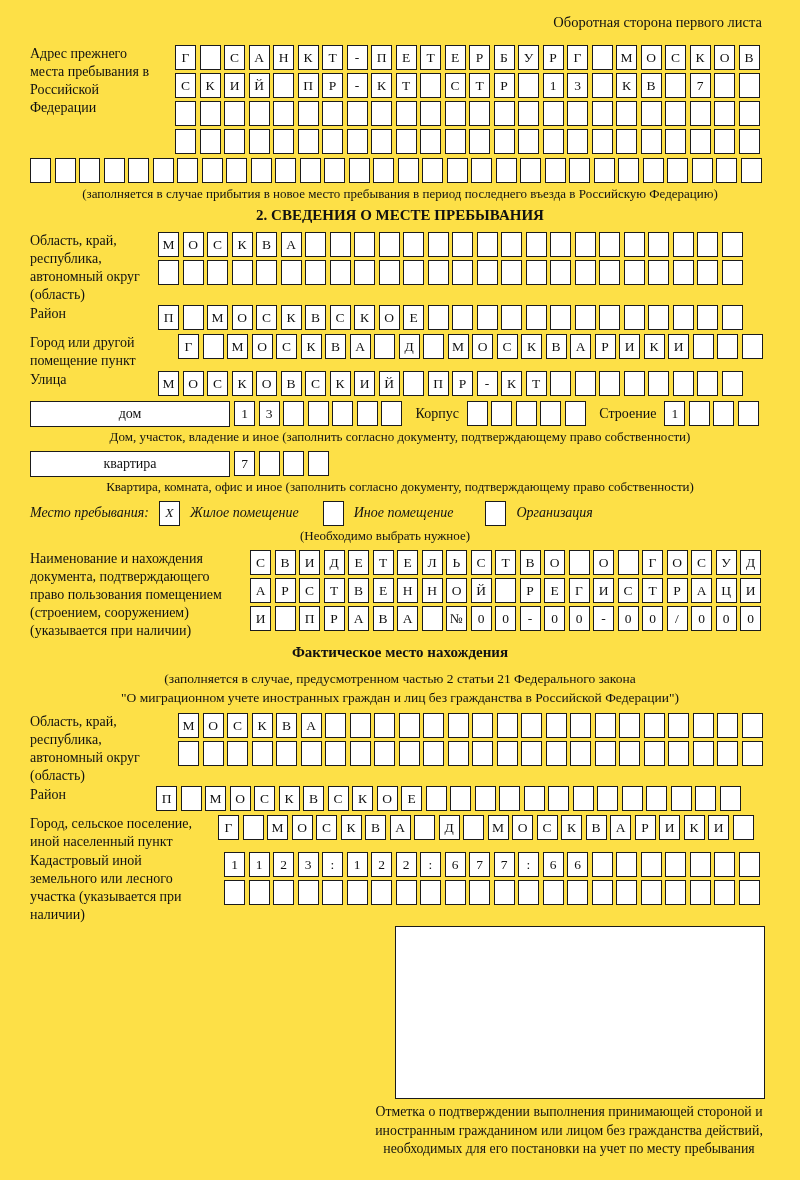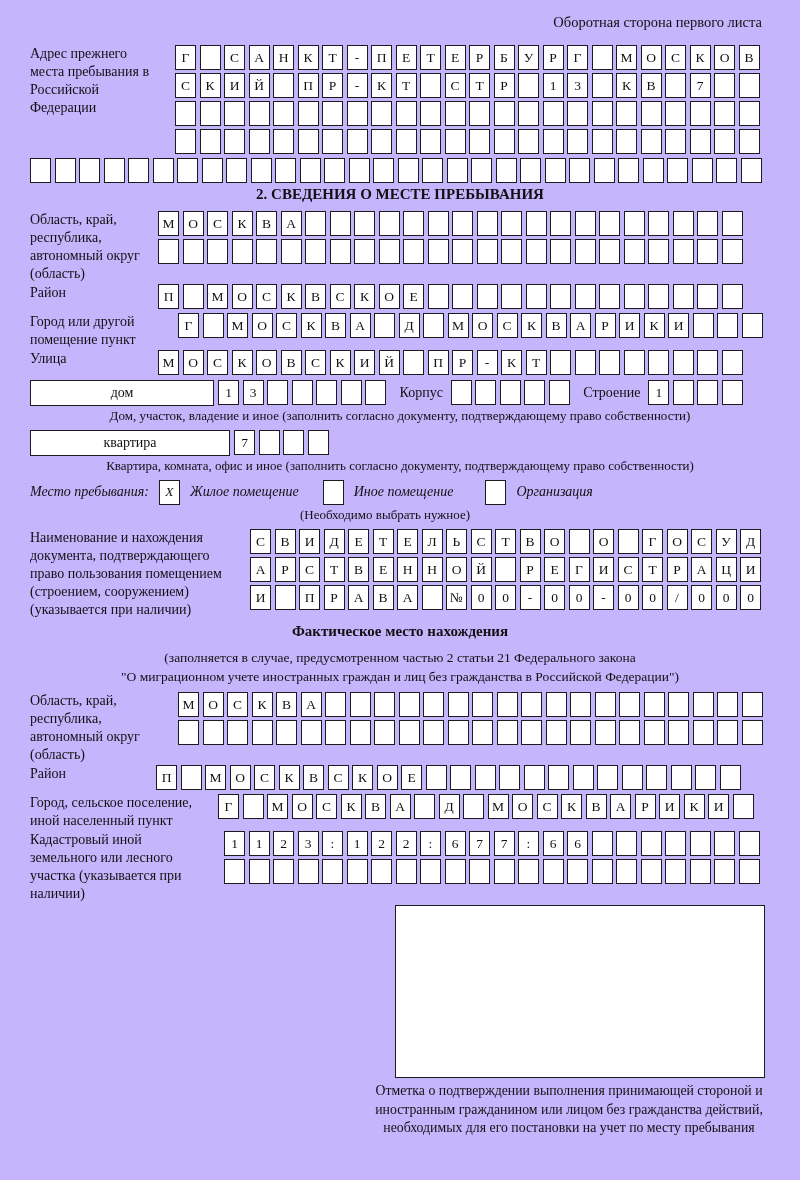--- a/index.html
+++ b/index.html
@@ -1,17 +1,17 @@
 <!DOCTYPE html>
 <html><head>
 <meta charset="utf-8">
 <style>
   html,body{margin:0;padding:0;background:#fff;}
   .page{
-    width:800px;height:1180px;box-sizing:border-box;background:#c4b5fd;
+    width:800px;height:1180px;box-sizing:border-box;background:#fde047;
     padding:8px 30px 0 30px;overflow:hidden;position:relative;
     font-family:"Liberation Serif","DejaVu Serif",serif;color:#111;
   }
   .header-note{text-align:right;font-size:14.5px;margin:6px 8px 14px 0;}
   .field{display:flex;align-items:flex-start;margin-bottom:1px;}
   .lbl{font-size:14px;line-height:18px;flex:0 0 auto;box-sizing:border-box;padding-right:14px;}
   .lw145{width:145px;}
   .lw128{width:128px;}
   .lw148{width:148px;}
   .lw126{width:126px;}
@@ -29,21 +29,21 @@
   }
   .fullrow{margin:1px 0 3px 0;}
   .caption{font-size:13px;line-height:16px;text-align:center;margin:1px 0 5px 0;}
   .sec-title{font-size:15px;font-weight:bold;text-align:center;margin:3px 0 8px 0;}
   .inline-row{display:flex;align-items:center;height:27px;margin-bottom:2px;}
   .named-box{
     box-sizing:border-box;border:1.6px solid #1b1b1b;height:26px;
     display:flex;align-items:center;justify-content:center;font-size:14px;background:#fff;
     margin-right:4px;flex:0 0 auto;
   }
-  .w168{width:184px;}
+  .w168{width:200px;}
   .w200{width:200px;}
   .inline-lbl{font-size:14px;margin:0 8px 0 10px;flex:0 0 auto;}
   .stay-row{display:flex;align-items:center;height:26px;font-size:14px;margin-top:3px;font-style:italic;}
   .stay-lbl{margin-right:10px;}
   .stay-opt{margin-right:12px;}
   .mr10{margin-right:10px;}
   .mr24{margin-right:24px;}
   .mr32{margin-right:32px;}
   .stay-note{font-size:13px;line-height:16px;margin:2px 0 6px 270px;}
   .al-captions{font-size:13.5px;line-height:19px;text-align:center;margin-bottom:6px;}
@@ -198,20 +198,21 @@
       <div class="cell"></div>
       <div class="cell"></div>
       <div class="cell"></div>
       <div class="cell"></div>
       <div class="cell"></div>
       <div class="cell"></div>
       <div class="cell"></div>
       <div class="cell"></div>
       <div class="cell"></div>
     </div>
+  <div class="caption">(заполняется в случае прибытия в новое место пребывания в период последнего въезда в Российскую Федерацию)</div>
 
   <div class="sec-title">2. СВЕДЕНИЯ О МЕСТЕ ПРЕБЫВАНИЯ</div>
 
   <div class="field">
     <div class="lbl lw128">Область, край, республика, автономный округ (область)</div>
     <div class="rows">
       <div class="cellrow">
           <div class="cell">М</div>
           <div class="cell">О</div>
           <div class="cell">С</div>

